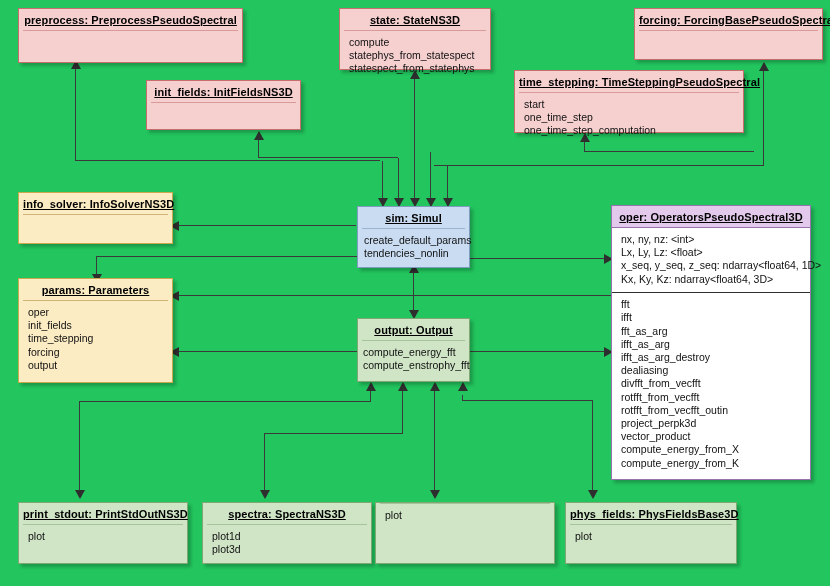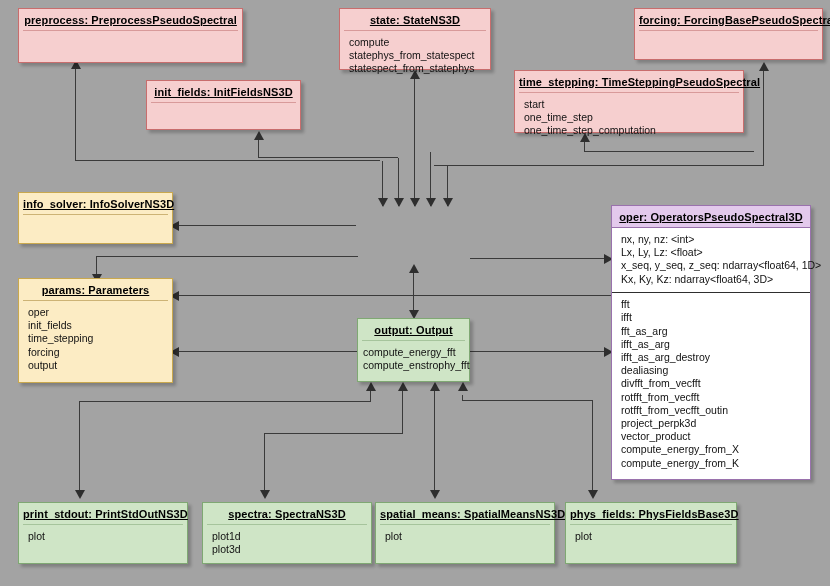--- a/index.html
+++ b/index.html
@@ -1,17 +1,17 @@
 <!DOCTYPE html>
 <html><head>
 <meta charset="utf-8">
 <style>
   html,body{margin:0;padding:0;background:#ffffff;}
   body{font-family:"Liberation Sans", sans-serif;}
-  #canvas{position:relative;width:830px;height:586px;overflow:hidden;background:#a3a3a3;}
+  #canvas{position:relative;width:830px;height:586px;overflow:hidden;background:#22c55e;}
 
   .uml{position:absolute;box-sizing:border-box;border:1px solid #888;
        box-shadow:3px 3px 3px rgba(0,0,0,0.22);}
   .uml .hdr{font-size:11px;font-weight:bold;text-align:center;
             text-decoration:underline;padding:5px 4px 4px 4px;
             letter-spacing:0.1px;color:#000;white-space:nowrap;}
   .uml .sep{height:1px;background:rgba(0,0,0,0.22);margin:0 4px;}
   .uml .body{font-size:10.5px;line-height:13.2px;padding:5px 8px 5px 9px;color:#111;}
   .uml .body div{white-space:nowrap;}
 
@@ -161,20 +161,28 @@
       <div>one_time_step_computation</div>
     </div>
   </div>
 
   <div class="uml yellow" style="left:18px;top:192px;width:155px;height:52px;">
     <div class="hdr">info_solver: InfoSolverNS3D</div>
     <div class="sep"></div>
     <div class="body"></div>
   </div>
 
+  <div class="uml blue" style="left:357px;top:206px;width:113px;height:62px;">
+    <div class="hdr">sim: Simul</div>
+    <div class="sep"></div>
+    <div class="body" style="padding-left:6px;">
+      <div>create_default_params</div>
+      <div>tendencies_nonlin</div>
+    </div>
+  </div>
 
   <div class="uml purple" style="left:611px;top:205px;width:200px;height:275px;">
     <div class="hdr">oper: OperatorsPseudoSpectral3D</div>
     <div class="sep"></div>
     <div class="attrs">
       <div>nx, ny, nz: &lt;int&gt;</div>
       <div>Lx, Ly, Lz: &lt;float&gt;</div>
       <div>x_seq, y_seq, z_seq: ndarray&lt;float64, 1D&gt;</div>
       <div>Kx, Ky, Kz: ndarray&lt;float64, 3D&gt;</div>
     </div>
@@ -228,21 +236,20 @@
   <div class="uml green" style="left:202px;top:502px;width:170px;height:62px;">
     <div class="hdr">spectra: SpectraNS3D</div>
     <div class="sep"></div>
     <div class="body">
       <div>plot1d</div>
       <div>plot3d</div>
     </div>
   </div>
 
   <div class="uml green" style="left:375px;top:502px;width:180px;height:62px;">
-    <div class="hdr">spatial_means: SpatialMeansNS3D</div>
     <div class="sep"></div>
     <div class="body">
       <div>plot</div>
     </div>
   </div>
 
   <div class="uml green" style="left:565px;top:502px;width:172px;height:62px;">
     <div class="hdr">phys_fields: PhysFieldsBase3D</div>
     <div class="sep"></div>
     <div class="body">

